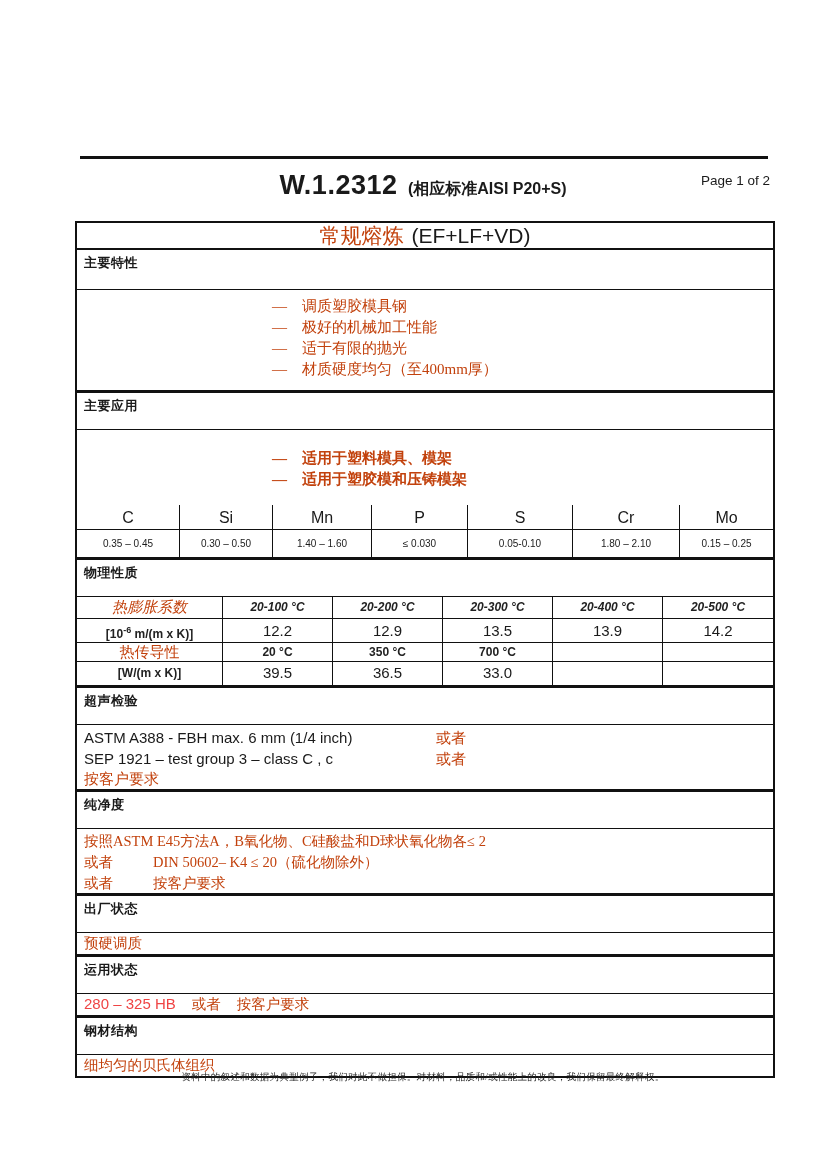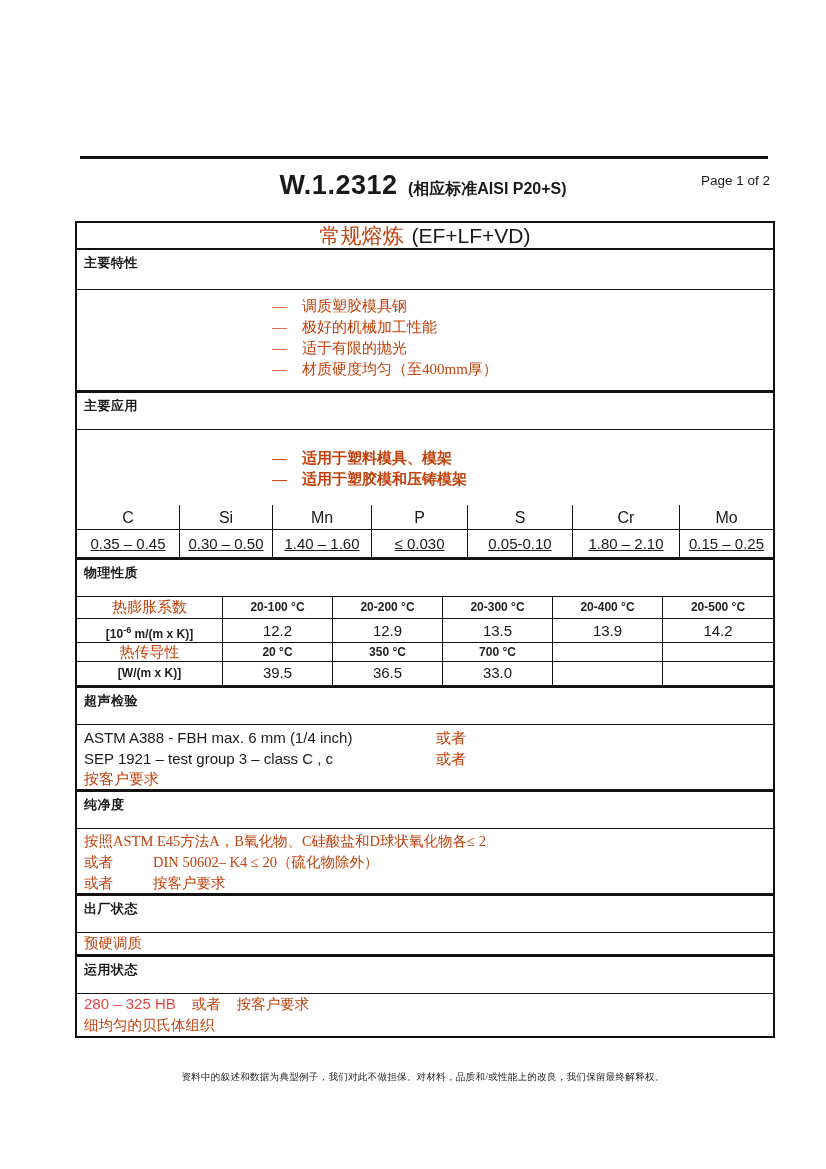--- a/index.html
+++ b/index.html
@@ -31,29 +31,29 @@
 
   .features-body { height:100px; padding:6px 0 0 195px; }
   .bullet-line { height:21px; line-height:21px; font-size:15px; }
   .bullet-line .dash { display:inline-block; width:30px; }
 
   .apps-body { height:75px; padding:18px 0 0 195px;font-weight:bold; }
 
   
   .chem-row { display:grid; grid-template-columns:103fr 93fr 99fr 96fr 105fr 107fr 93fr; }
   .chem-row.hdr { height:25px; line-height:25px; border-bottom:1px solid #111; font-size:16px; }
-  .chem-row.val { height:27px; line-height:27px; font-size:15px;text-decoration:underline; }
+  .chem-row.val { height:27px; line-height:27px; font-size:10px; }
   .chem-cell { text-align:center; border-right:1px solid #111; overflow:hidden; }
   .chem-cell:last-child { border-right:none; }
 
   
   .phys-row { display:grid; grid-template-columns:146fr 110fr 110fr 110fr 110fr 110fr; }
   .phys-cell { text-align:center; border-right:1px solid #111; overflow:hidden; }
   .phys-cell:last-child { border-right:none; }
-  .phys-row.r1 { height:22px; line-height:21px; border-bottom:1px solid #111; }
+  .phys-row.r1 { height:22px; line-height:21px; border-bottom:1px solid #111;font-style:italic; }
   .phys-row.r2 { height:24px; line-height:23px; border-bottom:1px solid #111; }
   .phys-row.r3 { height:19px; line-height:18px; border-bottom:1px solid #111; }
   .phys-row.r4 { height:23px; line-height:22px; }
   .temp-cell { font-size:12px; font-weight:bold; color:#222; }
   .val-cell  { font-size:15px; }
   .lbl-big   { font-size:15px; }
   .lbl-unit  { font-size:12px; font-weight:bold; color:#222; }
   .sup { vertical-align:super; font-size:9px; }
 
   .ultra-body { height:64px; padding:2px 0 0 7px; }
@@ -195,17 +195,18 @@
   </div>
 
   <div class="sec-heading thick-top">出厂状态</div>
   <div class="oneline-body cjk">预硬调质</div>
 
   <div class="sec-heading thick-top">运用状态</div>
   <div class="oneline-body">
     <span class="service-val">280 – 325 HB</span><span class="cjk service-or">或者</span><span class="cjk">按客户要求</span>
   </div>
 
+  <div class="sec-heading thick-top">钢材结构</div>
   <div class="oneline-body cjk">细均匀的贝氏体组织</div>
 
 </div>
 
 <div class="footer cjk">资料中的叙述和数据为典型例子，我们对此不做担保。对材料，品质和/或性能上的改良，我们保留最终解释权。</div>
 
 </body></html>

